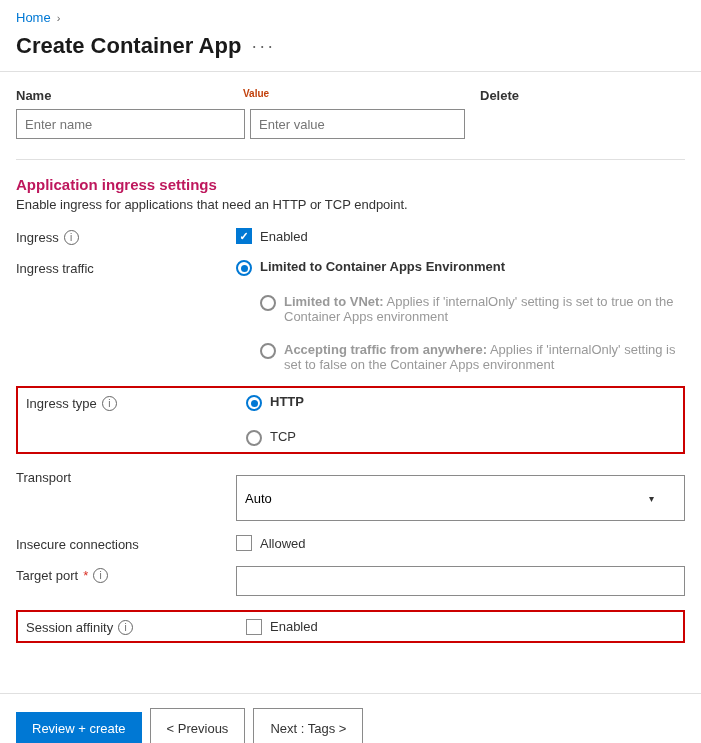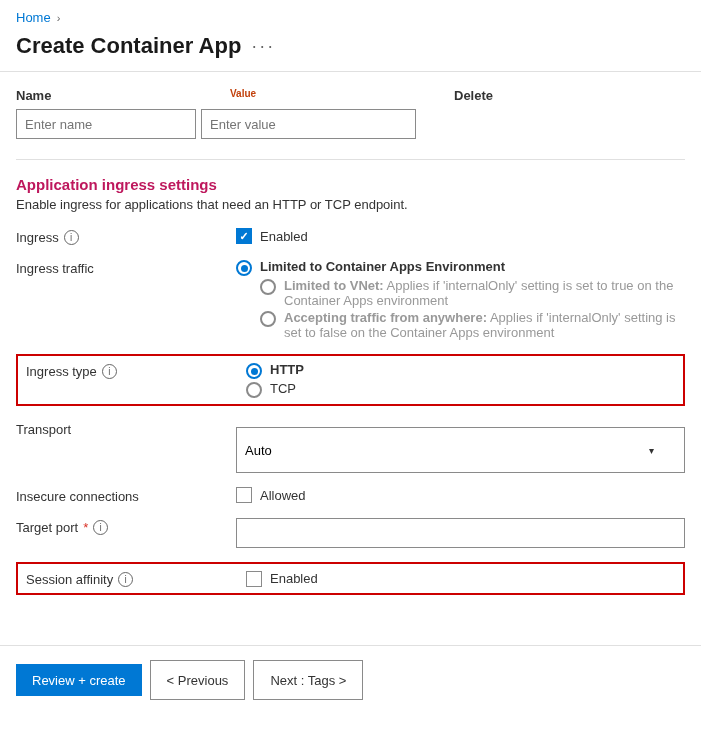--- a/index.html
+++ b/index.html
@@ -11,27 +11,27 @@
 
     .page-title { display: flex; align-items: center; padding: 4px 16px 12px; }
     .page-title h1 { font-size: 22px; font-weight: 600; color: #1a1a1a; text-align: right; }
     .page-title .dots { margin-left: 10px; color: #666; font-size: 18px; cursor: pointer; letter-spacing: 2px; }
 
     .divider { height: 1px; background: #e0e0e0; margin: 0 0 0 0; }
 
     .content { padding: 16px 16px; }
 
     .table-section { margin-bottom: 20px; }
-    .table-header { display: flex; gap: 4px; margin-bottom: 6px; }
+    .table-header { display: flex; gap: 17px; margin-bottom: 6px; }
     .col-name-header { width: 210px; font-size: 13px; font-weight: 600; color: #333; }
     .col-value-header { width: 220px; font-size: 10px; font-weight: 600; color: #c2410c; }
     .col-delete-header { width: 80px; font-size: 13px; font-weight: 600; color: #333; }
 
     .table-row { display: flex; gap: 0; align-items: center; margin-bottom: 6px; }
-    .col-name-input { width: 180px; }
+    .col-name-input { width: 229px; }
     .col-value-input { width: 215px; margin-left: 5px; }
 
     input[type="text"] { 
       border: 1px solid #8a8a8a; 
       padding: 4px 8px; 
       font-size: 13px; 
       width: 100%; 
       height: 30px;
       color: #999;
       outline: none;
@@ -43,21 +43,21 @@
     .form-row { display: flex; align-items: flex-start; margin-bottom: 14px; }
     .form-label { width: 220px; min-width: 220px; font-size: 13px; color: #333; display: flex; align-items: center; gap: 5px; padding-top: 2px; }
     .form-label .info-icon { width: 15px; height: 15px; border-radius: 50%; border: 1px solid #666; display: inline-flex; align-items: center; justify-content: center; font-size: 10px; color: #666; cursor: pointer; flex-shrink: 0; }
     .form-control { flex: 1; }
 
     .checkbox-wrapper { display: flex; align-items: center; gap: 8px; }
     .checkbox-blue { width: 16px; height: 16px; background: #0078d4; border: 1px solid #0078d4; display: inline-flex; align-items: center; justify-content: center; flex-shrink: 0; cursor: pointer; }
     .checkbox-blue::after { content: '✓'; color: white; font-size: 11px; font-weight: bold; }
     .checkbox-empty { width: 16px; height: 16px; background: #fff; border: 1px solid #8a8a8a; display: inline-flex; align-items: center; justify-content: center; flex-shrink: 0; cursor: pointer; }
 
-    .radio-group { display: flex; flex-direction: column; gap: 2px; }
+    .radio-group { display: flex; flex-direction: column; gap: 18px; }
     .radio-option { display: flex; align-items: flex-start; gap: 8px; }
     .radio-checked { width: 16px; height: 16px; border-radius: 50%; border: 2px solid #0078d4; display: inline-flex; align-items: center; justify-content: center; flex-shrink: 0; margin-top: 1px; cursor: pointer; }
     .radio-checked::after { content: ''; width: 7px; height: 7px; border-radius: 50%; background: #0078d4; }
     .radio-unchecked { width: 16px; height: 16px; border-radius: 50%; border: 2px solid #8a8a8a; display: inline-flex; align-items: center; justify-content: center; flex-shrink: 0; margin-top: 1px; cursor: pointer; }
     .radio-label { font-size: 13px; color: #333; }
     .radio-label.bold { font-weight: 600; }
     .radio-option.disabled .radio-label { color: #999; }
 
     .indented { margin-left: 24px; }
 

